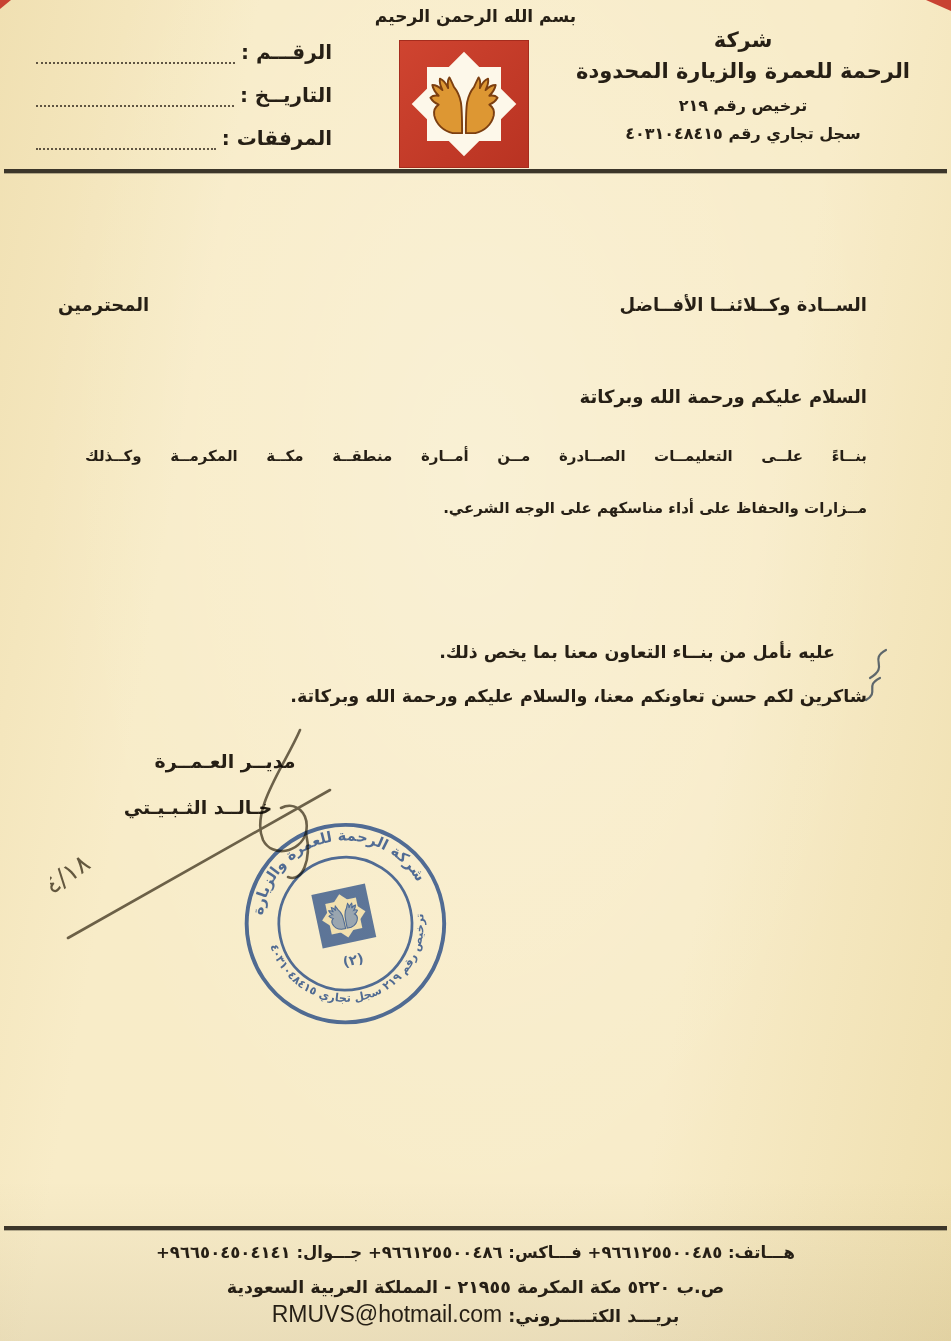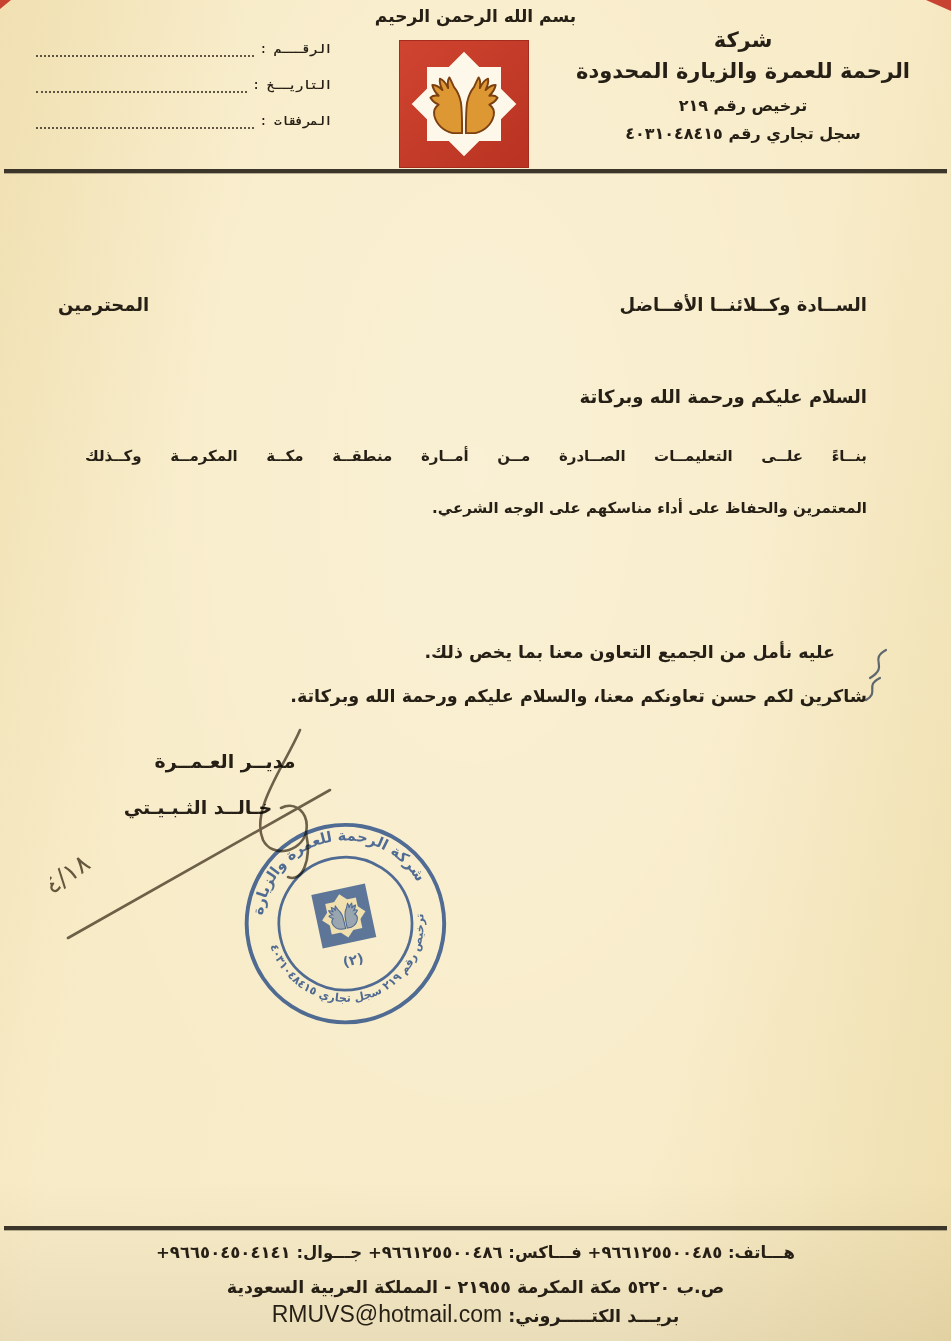--- a/index.html
+++ b/index.html
@@ -20,21 +20,21 @@
   
   .corner{background:#c84232;}
   .corner.left{left:0;top:0;width:11px;height:9px;clip-path:polygon(0 0,100% 0,0 100%);}
   .corner.right{left:926px;top:0;width:25px;height:11px;clip-path:polygon(0 0,100% 0,100% 100%);}
 
   .bismillah{top:6px;left:0;width:100%;text-align:center;font-size:17px;font-weight:700;letter-spacing:0.5px;}
 
   
   .fields{left:36px;top:40px;width:296px;direction:rtl;}
   .field-row{display:flex;align-items:flex-end;margin-bottom:19px;}
-  .field-row .lbl{font-size:12px;font-weight:700;white-space:nowrap;padding-left:6px;font-family:Liberation Mono, monospace;}
+  .field-row .lbl{font-size:20px;font-weight:700;white-space:nowrap;padding-left:6px;}
   .field-row .dots{flex:1;border-bottom:2.5px dotted #463c2d;height:15px;opacity:.85;}
 
   
   .company{right:8px;top:28px;width:400px;text-align:center;}
   .company .l1{font-size:21px;font-weight:700;}
   .company .l2{font-size:21px;font-weight:700;margin-top:7px;white-space:nowrap;}
   .company .l3{font-size:16px;font-weight:700;margin-top:13px;}
   .company .l4{font-size:16px;font-weight:700;margin-top:9px;}
 
   
@@ -126,24 +126,24 @@
 
   <div class="abs recipient-row">
     <span>الســادة وكــلائنــا الأفــاضل</span>
     <span>المحترمين</span>
   </div>
 
   <div class="abs greeting nowrap">السلام عليكم ورحمة الله وبركاتة</div>
 
   <div class="abs body-par">
     <div class="jline">بنــاءً علــى التعليمــات الصــادرة مــن أمــارة منطقــة مكــة المكرمــة وكــذلك</div>
-    <div class="rline">المعتمرين والحفاظ على أداء مناسكهم على الوجه الشرعي.</div>
+    <div class="rline">مــزارات والحفاظ على أداء مناسكهم على الوجه الشرعي.</div>
   </div>
 
-  <div class="abs request nowrap">عليه نأمل من الجميع التعاون معنا بما يخص ذلك.</div>
+  <div class="abs request nowrap">عليه نأمل من بنــاء التعاون معنا بما يخص ذلك.</div>
   <div class="abs closing nowrap">شاكرين لكم حسن تعاونكم معنا، والسلام عليكم ورحمة الله وبركاتة.</div>
 
   <svg class="abs squiggle" width="44" height="58" viewBox="0 0 44 58">
     <path d="M30,4 C12,14 34,20 14,32 M24,32 C8,40 24,46 10,54" fill="none" stroke="#46597c" stroke-width="2.2" stroke-linecap="round" opacity="0.85"></path>
   </svg>
 
   <div class="abs sig-title nowrap">مديــر العـمــرة</div>
   <div class="abs sig-name nowrap">خـالــد الثـبـيـتي</div>
 
   <svg class="abs sig-svg" width="350" height="235" viewBox="0 0 350 235">

